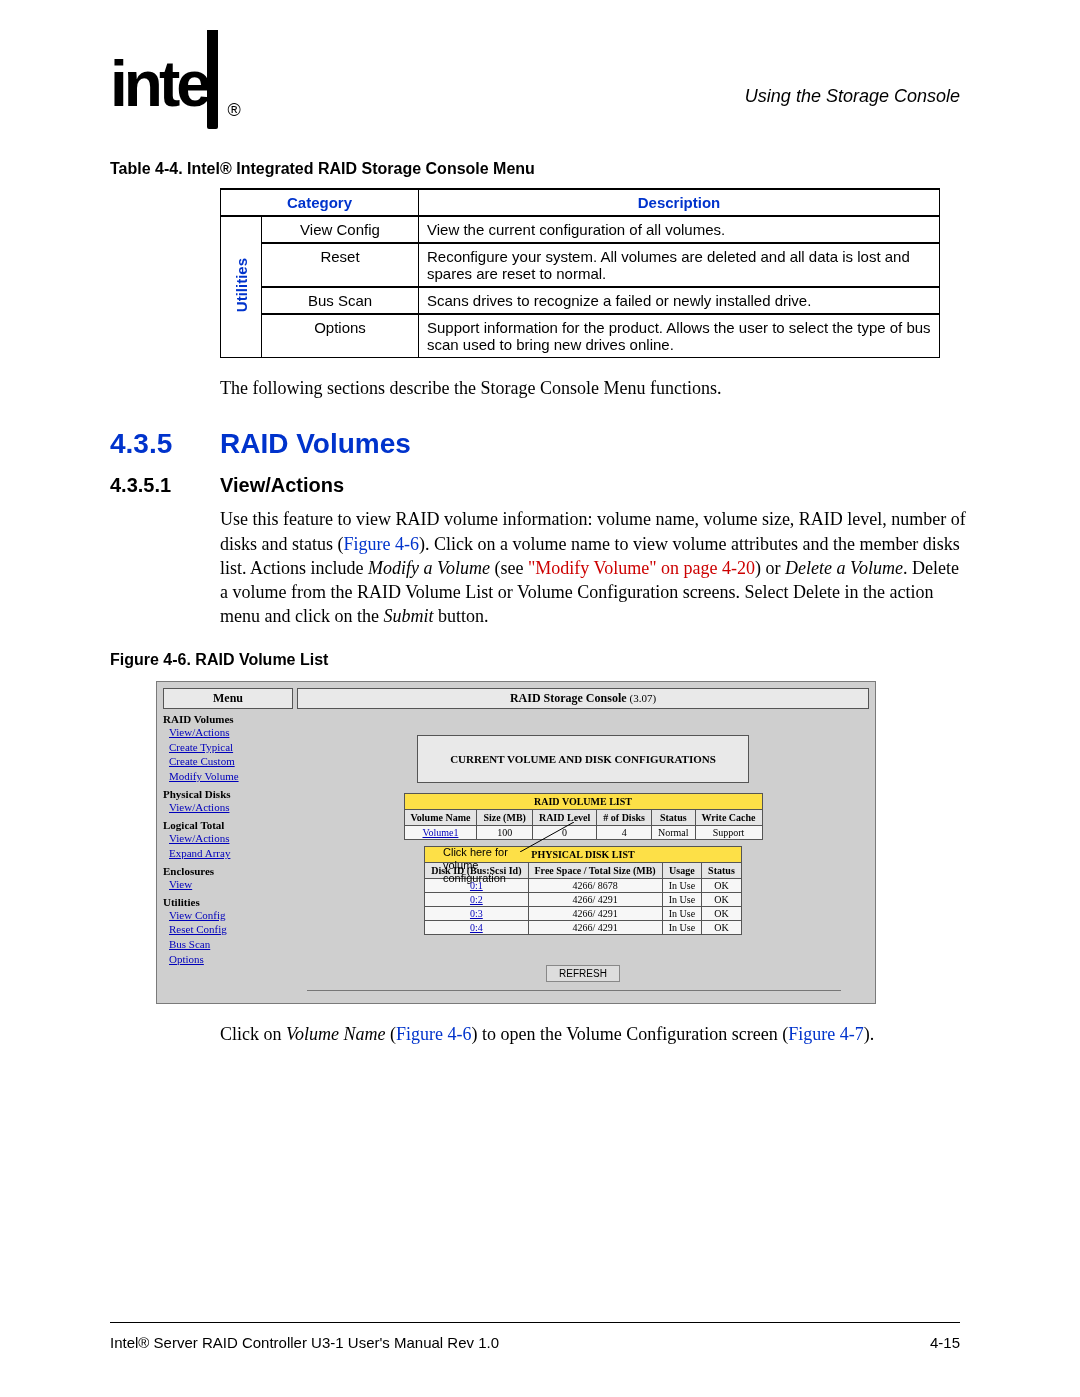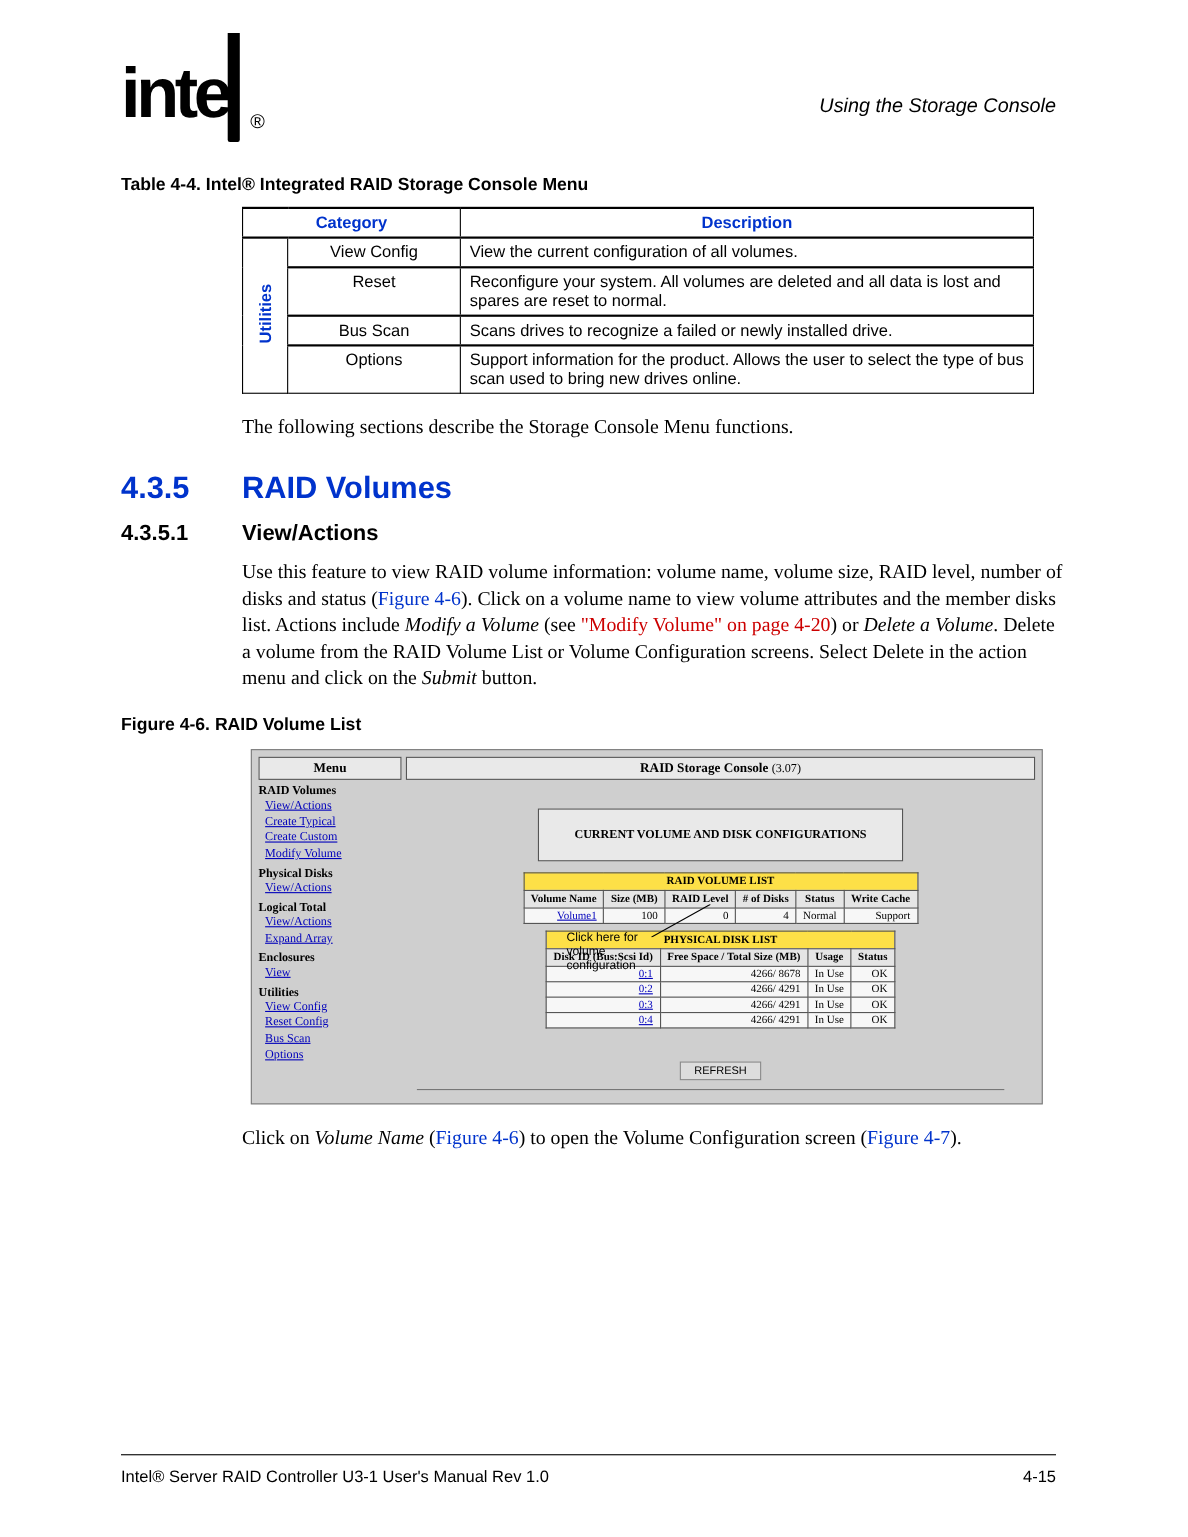--- a/index.html
+++ b/index.html
@@ -135,21 +135,21 @@
   .emph { font-style: italic; }
   .fig-caption {
     font-family: Arial, Helvetica, sans-serif;
     font-size: 16px;
     font-weight: bold;
     margin-top: 22px;
     margin-bottom: 12px;
   }
   
   .fig {
-    margin-left: 118px;
+    margin-left: 46px;
     width: 720px;
     background: #cfcfcf;
     border: 1px solid #7a7a7a;
     box-sizing: border-box;
     padding: 6px 6px 8px 6px;
     position: relative;
   }
   .fig-inner {
     display:flex;
     gap: 4px;
@@ -218,21 +218,21 @@
     font-size: 10px;
     font-weight: bold;
     padding: 2px 6px;
   }
   table.mini th.title-row {
     background: #fde047;
   }
   table.mini td {
     border: 1px solid #555;
     font-size: 10px;
-    text-align: right;
+    text-align: center;
     padding: 1px 6px;
     background: #f7f7f7;
   }
   .vol-link {
     color: #0000bb;
     text-decoration: underline;
   }
   .refresh {
     display:block;
     margin: 30px auto 8px auto;

